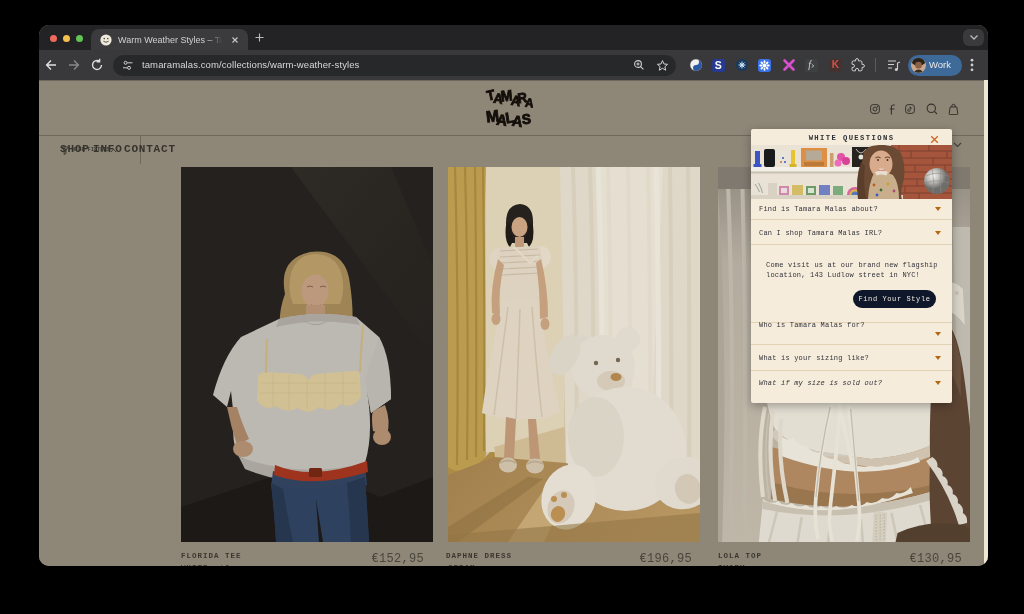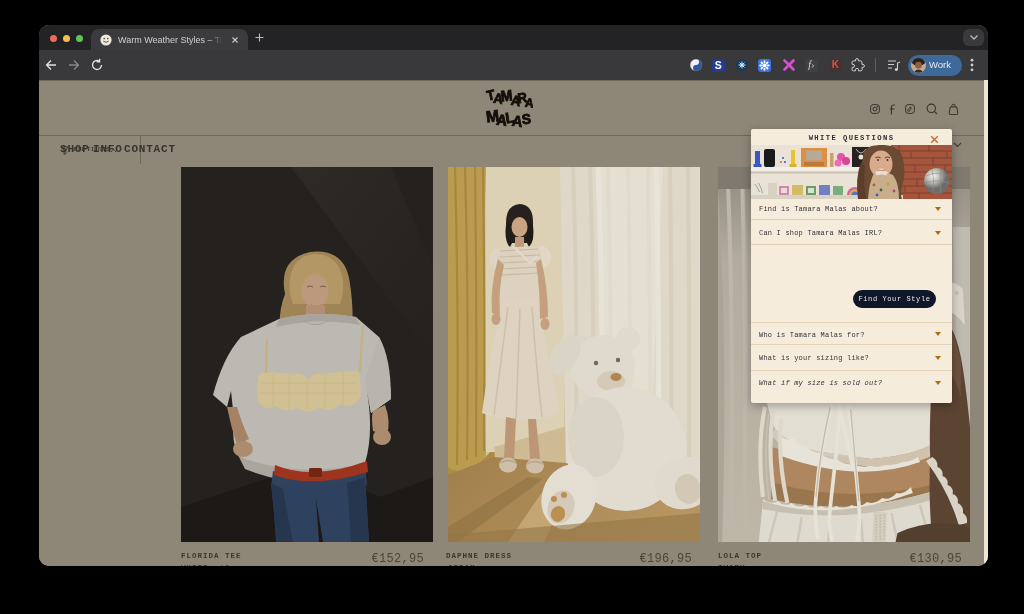--- a/index.html
+++ b/index.html
@@ -69,20 +69,35 @@
     <svg style="position:absolute;left:5px;top:8px" width="14" height="14" viewBox="0 0 14 14">
       <path d="M12 7 H3 M7 2.6 L2.6 7 L7 11.4" stroke="#dfe0e0" stroke-width="1.4" fill="none"></path>
     </svg>
     <svg style="position:absolute;left:28px;top:8px" width="14" height="14" viewBox="0 0 14 14">
       <path d="M2 7 H11 M7 2.6 L11.4 7 L7 11.4" stroke="#87888a" stroke-width="1.4" fill="none"></path>
     </svg>
     <svg style="position:absolute;left:51px;top:8px" width="14" height="14" viewBox="0 0 14 14">
       <path d="M11.5 7 A4.5 4.5 0 1 1 9.6 3.3" stroke="#dfe0e0" stroke-width="1.4" fill="none"></path>
       <path d="M9.6 0.8 V3.8 H6.6" stroke="#dfe0e0" stroke-width="1.4" fill="none"></path>
     </svg>
+    <div class="pill">
+      <svg style="position:absolute;left:9px;top:5px" width="12" height="11" viewBox="0 0 12 11">
+        <circle cx="3.6" cy="2.8" r="1.5" stroke="#cfd0d0" stroke-width="1" fill="none"></circle>
+        <path d="M5.4 2.8 H10.5 M1 7.8 H5" stroke="#cfd0d0" stroke-width="1" fill="none"></path>
+        <circle cx="7" cy="7.8" r="1.5" stroke="#cfd0d0" stroke-width="1" fill="none"></circle>
+      </svg>
+      <div class="url">tamaramalas.com/collections/warm-weather-styles</div>
+      <svg style="position:absolute;left:520px;top:4.5px" width="12" height="12" viewBox="0 0 12 12">
+        <circle cx="5" cy="5" r="3.4" stroke="#cfd0d0" stroke-width="1.1" fill="none"></circle>
+        <path d="M7.6 7.6 L10.4 10.4 M3.4 5 H6.6 M5 3.4 V6.6" stroke="#cfd0d0" stroke-width="1.1" fill="none"></path>
+      </svg>
+      <svg style="position:absolute;left:543px;top:4px" width="13" height="13" viewBox="0 0 13 13">
+        <path d="M6.5 1.6 L8 5 L11.6 5.3 L8.9 7.7 L9.7 11.2 L6.5 9.3 L3.3 11.2 L4.1 7.7 L1.4 5.3 L5 5 Z" stroke="#cfd0d0" stroke-width="1" fill="none" stroke-linejoin="round"></path>
+      </svg>
+    </div>
 
     <svg style="position:absolute;left:650px;top:8px" width="14" height="14" viewBox="0 0 14 14">
       <circle cx="7" cy="7" r="6" fill="#f1f1f1"></circle>
       <path d="M7 1 A6 6 0 0 1 7 13 A3 3 0 0 1 7 7 A3 3 0 0 0 7 1" fill="#2b5aa5"></path>
       <circle cx="7" cy="7" r="6" fill="none" stroke="#55565a" stroke-width="0.5"></circle>
     </svg>
     <div style="position:absolute;left:673px;top:9px;width:12.5px;height:12.5px;background:#263a8f;border-radius:2.5px;
       color:#fff;font-family:'Liberation Sans',sans-serif;font-weight:bold;font-size:10.5px;text-align:center;line-height:12.5px;">S</div>
     <svg style="position:absolute;left:697px;top:9px" width="12" height="12" viewBox="0 0 12 12">
       <circle cx="6" cy="6" r="6" fill="#173a5e"></circle>
@@ -457,24 +472,25 @@
             <circle cx="126" cy="50" r="1.4" fill="#3a5ac9"></circle>
         <path d="M124 27 q6.6 -2.4 13 0 l-1.7 3.4 q-5 -1.7 -9.6 0 Z" fill="#e8ddd0"></path>
       </svg>
 
       <div class="pq" style="top:75.5px;">Find is Tamara Malas about?</div>
       <div class="caret" style="top:77.5px;"></div>
       <div class="divider" style="top:90px;"></div>
       <div class="pq" style="top:99.5px;">Can I shop Tamara Malas IRL?</div>
       <div class="caret" style="top:101.5px;"></div>
       <div class="divider" style="top:114.5px;"></div>
+      <div class="pq" style="top:130.5px;left:15px;line-height:10.4px;">Come visit us at our brand new flagship<br>location, 143 Ludlow street in NYC!</div>
       <div style="position:absolute;left:102px;top:160.5px;width:83px;height:18px;border-radius:9px;background:#0f172a;
         color:#f2ede2;font-size:7px;letter-spacing:0.6px;text-align:center;line-height:18px;">Find Your Style</div>
       <div class="divider" style="top:192.5px;"></div>
-      <div class="pq" style="top:202px;">Who is Tamara Malas for?</div>
+      <div class="pq" style="top:192px;">Who is Tamara Malas for?</div>
       <div class="caret" style="top:202.5px;"></div>
       <div class="divider" style="top:214.5px;"></div>
       <div class="pq" style="top:224.5px;">What is your sizing like?</div>
       <div class="caret" style="top:226.5px;"></div>
       <div class="divider" style="top:241px;"></div>
       <div class="pq" style="top:250px;font-style:italic;">What if my size is sold out?</div>
       <div class="caret" style="top:252px;"></div>
     </div>
   </div>
  </div>

